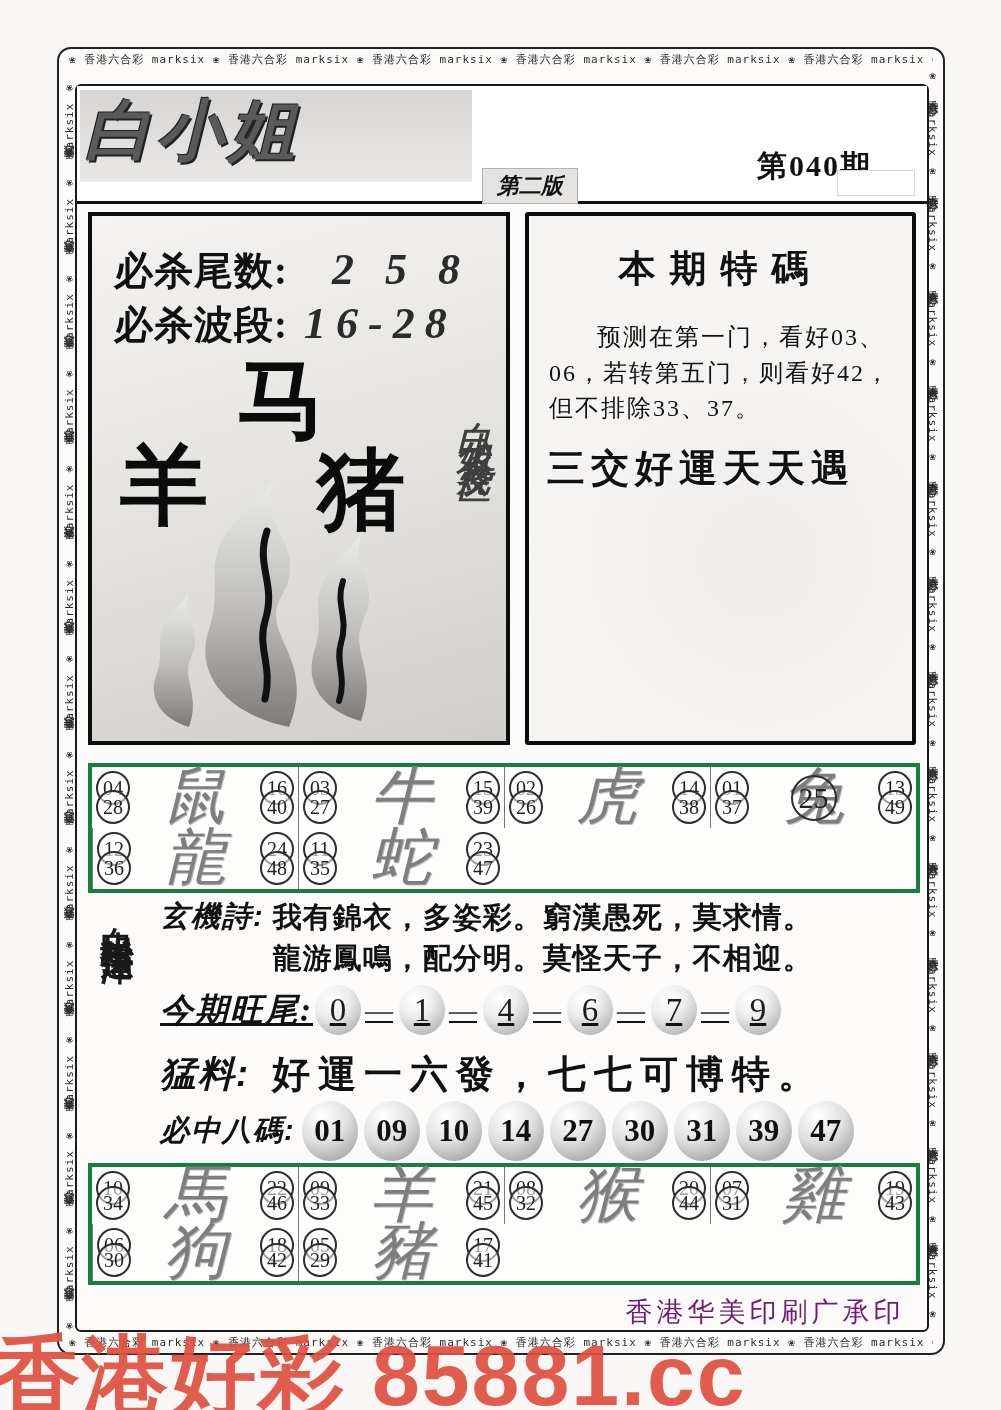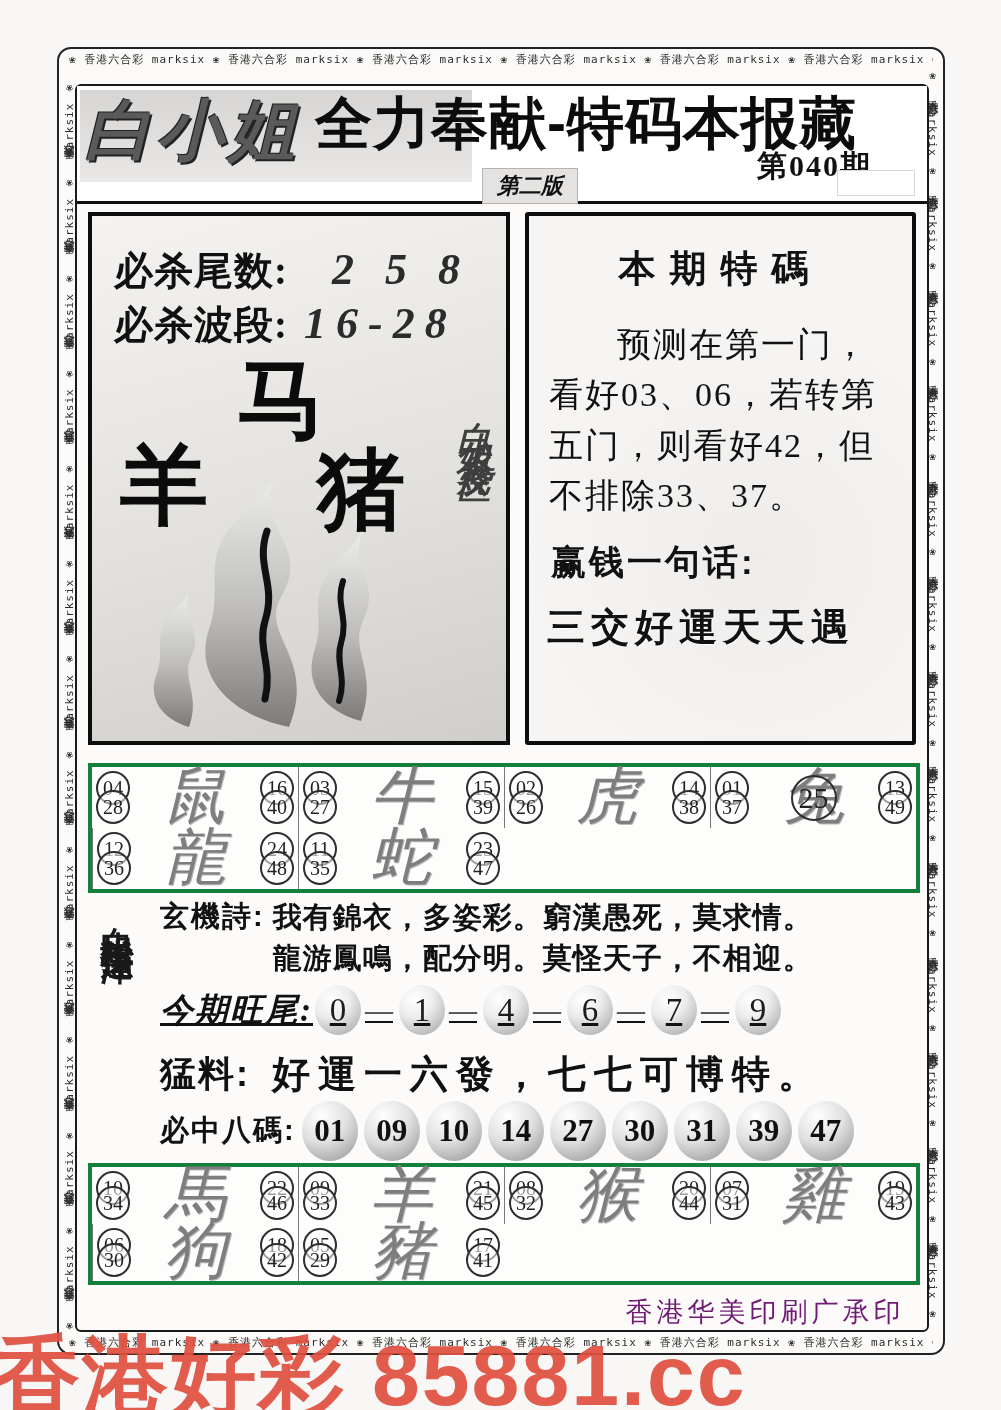--- a/index.html
+++ b/index.html
@@ -51,21 +51,21 @@
   .burnnote { position:absolute; right:10px; top:180px; height:330px; writing-mode:vertical-rl;
               font-size:33px; color:#3f3f3f; letter-spacing:10px; font-weight:bold;
               font-style:italic; }
 
   
   .specbox { position:absolute; left:525px; top:212px; width:391px; height:533px;
              border:4px solid #0d0d0d; border-radius:3px;
              background:radial-gradient(circle at 60% 65%, #eeedeb 0%, #f6f5f3 60%); }
   .spec-title { margin-top:28px; text-align:center; font-size:37px; font-weight:bold;
                 letter-spacing:14px; }
-  .spec-body { margin:26px 20px 12px 20px; font-size:34px; line-height:1.48; letter-spacing:2px;
+  .spec-body { margin:26px 20px 12px 20px; font-size:24px; line-height:1.48; letter-spacing:2px;
                text-indent:2em; }
   .spec-slogan-label { margin:18px 0 0 22px; font-size:35px; font-weight:bold;
                        font-family:"Liberation Sans", sans-serif; letter-spacing:3px; }
   .spec-slogan { margin:16px 0 0 18px; font-size:38px; font-weight:bold; letter-spacing:6px;
                  text-shadow:1px 1px 0 #fff; }
 
   
   .zstrip { position:absolute; left:88px; width:832px; border:4px solid #15803d; background:#fdfdfb;
             display:grid; grid-template-columns:repeat(4,1fr); }
   .zstrip.topstrip { top:763px; height:130px; }
@@ -83,21 +83,21 @@
              font-size:62px; color:#7e7e7e; font-style:italic;
              text-shadow:1px 1px 0 #b9b9b9; }
 
   
   .tips { position:absolute; left:88px; top:897px; width:832px; height:262px; }
   .sidelabel { position:absolute; left:6px; top:4px; height:256px; writing-mode:vertical-rl;
                font-size:33px; font-weight:bold; letter-spacing:4px; color:#191919; }
   .trow { position:absolute; left:72px; display:flex; align-items:center; }
   .poemrow { top:0; align-items:flex-start; }
   .tlabel { font-size:29px; font-weight:bold; font-family:"Liberation Sans", sans-serif;
-            white-space:nowrap; letter-spacing:2px; }
+            white-space:nowrap; letter-spacing:2px;font-style:italic; }
   .poemlines { padding-left:8px; font-size:29px; font-weight:bold;
                font-family:"Liberation Sans", sans-serif; line-height:1.4; letter-spacing:1px; }
   .tailrow { top:88px;text-decoration:underline; }
   .tlabel.hand { font-style:italic; font-family:"Liberation Serif", serif; font-size:33px; }
   .ball { width:46px; height:50px; border-radius:50%; margin-left:2px;
           background:radial-gradient(circle at 35% 28%, #ffffff 0%, #ececec 40%, #9e9e9e 100%);
           display:flex; align-items:center; justify-content:center;
           font-size:33px; color:#1d1d1d; }
   .dash { color:#555; font-size:28px; padding:0 4px; font-weight:bold; }
   .meatrow { top:152px;gap:8px; }
@@ -125,21 +125,20 @@
   <div class="strip v left">❀ 香港六合彩 marksix ❀ 香港六合彩 marksix ❀ 香港六合彩 marksix ❀ 香港六合彩 marksix ❀ 香港六合彩 marksix ❀ 香港六合彩 marksix ❀ 香港六合彩 marksix ❀ 香港六合彩 marksix ❀ 香港六合彩 marksix ❀ 香港六合彩 marksix ❀ 香港六合彩 marksix ❀ 香港六合彩 marksix ❀ 香港六合彩 marksix ❀</div>
   <div class="strip v right">❀ 香港六合彩 marksix ❀ 香港六合彩 marksix ❀ 香港六合彩 marksix ❀ 香港六合彩 marksix ❀ 香港六合彩 marksix ❀ 香港六合彩 marksix ❀ 香港六合彩 marksix ❀ 香港六合彩 marksix ❀ 香港六合彩 marksix ❀ 香港六合彩 marksix ❀ 香港六合彩 marksix ❀ 香港六合彩 marksix ❀ 香港六合彩 marksix ❀</div>
 </div>
 
 <div class="inner"></div>
 
 <div class="header">
   <div class="brand-bg"></div>
   <div class="titlerow">
     <span class="brand">白小姐</span>
-    <span class="htitle">全力奉献-特码本报藏</span>
   </div>
   <div class="issue">第040期</div>
   <div class="edition">第二版</div>
   <div class="blankbox"></div>
 </div>
 
 <div class="killbox">
   <div class="kline l1">
     <span class="klabel">必杀尾数:</span>
     <span class="kval">2 5 8</span>
@@ -164,21 +163,20 @@
     <path fill="url(#fg)" d="M62 120 C52 146 78 158 64 186 C54 208 74 224 62 256 C34 248 20 226 30 202 C38 180 26 166 42 146 C50 136 58 130 62 120 Z"></path>
     <path fill="none" stroke="#111" stroke-width="7" stroke-linecap="round" d="M140 60 C128 96 150 112 138 150 C130 176 146 196 138 228"></path>
     <path fill="none" stroke="#111" stroke-width="6" stroke-linecap="round" d="M216 110 C208 134 222 146 214 172 C208 192 220 206 212 230"></path>
   </svg>
   <div class="burnnote">白小姐炎烧区</div>
 </div>
 
 <div class="specbox">
   <div class="spec-title">本期特碼</div>
   <div class="spec-body">预测在第一门，看好03、06，若转第五门，则看好42，但不排除33、37。</div>
-  <div class="spec-slogan-label">赢钱一句话:</div>
   <div class="spec-slogan">三交好運天天遇</div>
 </div>
 
 <div class="zstrip topstrip">
   <div class="zcell">
     <span class="znum tl">04</span>
     <span class="znum tr">16</span>
     <span class="znum bl">28</span>
     <span class="znum br">40</span>
     <span class="zanimal">鼠</span>

